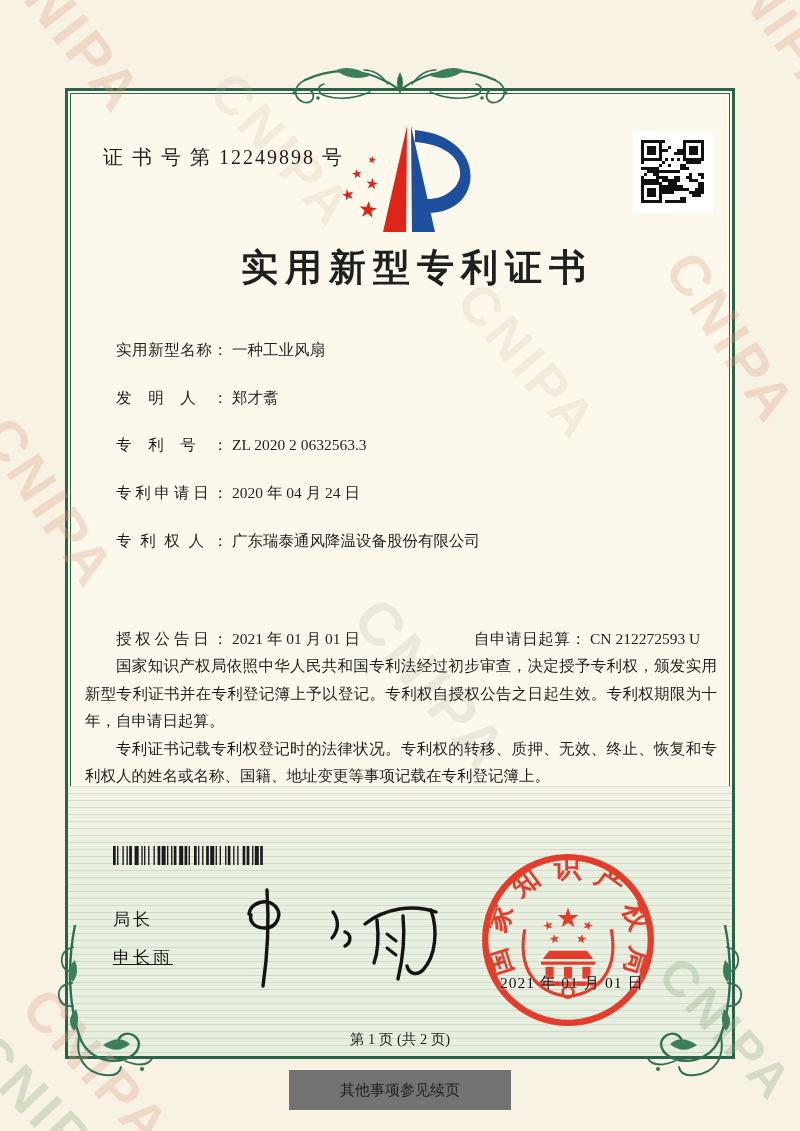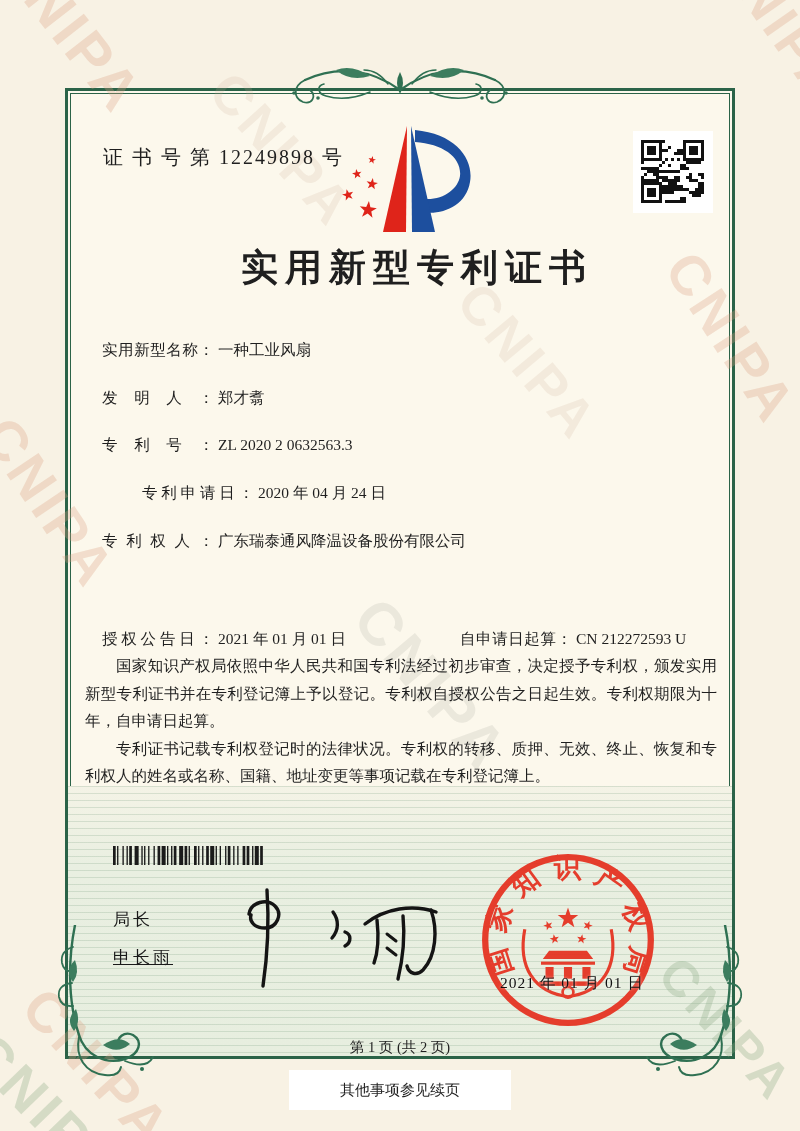--- a/index.html
+++ b/index.html
@@ -21,36 +21,36 @@
   .panel::before{content:"";position:absolute;inset:0;
          background:repeating-linear-gradient(180deg,rgba(110,150,118,0.22) 0 1px,transparent 1px 7px);}
   .ornament{position:absolute;z-index:3;}
   
   .cert-no{position:absolute;left:103px;top:144px;font-size:20px;letter-spacing:2px;z-index:4;}
   .logo{position:absolute;left:322px;top:120px;z-index:4;}
   .qr-patch{position:absolute;left:633px;top:131px;width:80px;height:82px;background:#fff;z-index:4;}
   .qr{position:absolute;left:8px;top:9px;}
   .title{position:absolute;left:0;top:243px;width:100%;text-align:center;font-size:37px;
          font-weight:bold;letter-spacing:7px;z-index:4;padding-left:17px;}
-  .row{position:absolute;left:102px;font-size:15.5px;z-index:4;line-height:26px;}
+  .row{position:absolute;left:116px;font-size:15.5px;z-index:4;line-height:26px;}
   .flabel{display:inline-block;width:112px;text-align:justify;text-align-last:justify;vertical-align:top;}
   .fvalue{display:inline-block;vertical-align:top;margin-left:4px;}
   .addr-val{width:482px;}
   .gv1{width:242px;}
   .paras{position:absolute;left:85px;top:652px;width:632px;z-index:4;}
   .paras p{margin:0;font-size:15.5px;line-height:27.5px;text-align:justify;text-indent:2em;}
   .barcode{position:absolute;left:113px;top:846px;z-index:4;}
   .sig-label{position:absolute;left:113px;z-index:4;font-family:"Liberation Sans","DejaVu Sans",sans-serif;
              font-size:17px;font-weight:500;letter-spacing:3px;color:#1a1a1a;}
   .sig-svg{position:absolute;left:235px;top:886px;z-index:4;}
   .seal{position:absolute;left:478px;top:850px;z-index:5;opacity:0.93;}
   .seal-date{position:absolute;left:497px;top:973px;width:150px;text-align:center;font-size:15.5px;
              letter-spacing:1px;color:#111;z-index:6;text-shadow:0 0 3px rgba(255,255,255,0.75);}
-  .page-info{position:absolute;left:0;top:1030px;width:100%;text-align:center;font-size:14.5px;z-index:4;margin-top:8px;}
-  .note-box{position:absolute;left:289px;top:1070px;width:222px;height:40px;background:#ffffff;
+  .page-info{position:absolute;left:0;top:1030px;width:100%;text-align:center;font-size:14.5px;z-index:4;}
+  .note-box{position:absolute;left:289px;top:1070px;width:222px;height:40px;background:#737373;
             text-align:center;line-height:40px;font-size:15px;z-index:6;}
   svg{display:block;}
 </style>
 </head>
 <body>
 
 <div id="page">
 
   <span class="wm wm-pink" style="left:-28px;top:-6px;font-size:58px;transform:rotate(52deg);">CNIPA</span>
   <span class="wm wm-pink" style="left:688px;top:-10px;font-size:54px;transform:rotate(55deg);">CNIPA</span>
@@ -355,21 +355,21 @@
 
   <div class="row" style="top:337px;">
     <span class="flabel">实用新型名称：</span><span class="fvalue">一种工业风扇</span>
   </div>
   <div class="row" style="top:385px;">
     <span class="flabel">发明人：</span><span class="fvalue">郑才翥</span>
   </div>
   <div class="row" style="top:432px;">
     <span class="flabel">专利号：</span><span class="fvalue">ZL 2020 2 0632563.3</span>
   </div>
-  <div class="row" style="top:480px;margin-left:40px;">
+  <div class="row" style="top:480px;">
     <span class="flabel">专利申请日：</span><span class="fvalue">2020 年 04 月 24 日</span>
   </div>
   <div class="row" style="top:528px;">
     <span class="flabel">专利权人：</span><span class="fvalue">广东瑞泰通风降温设备股份有限公司</span>
   </div>
   <div class="row" style="top:626px;">
     <span class="flabel">授权公告日：</span><span class="fvalue gv1">2021 年 01 月 01 日</span><span class="flabel">自申请日起算：</span><span class="fvalue">CN 212272593 U</span>
   </div>
 
   <div class="paras">

